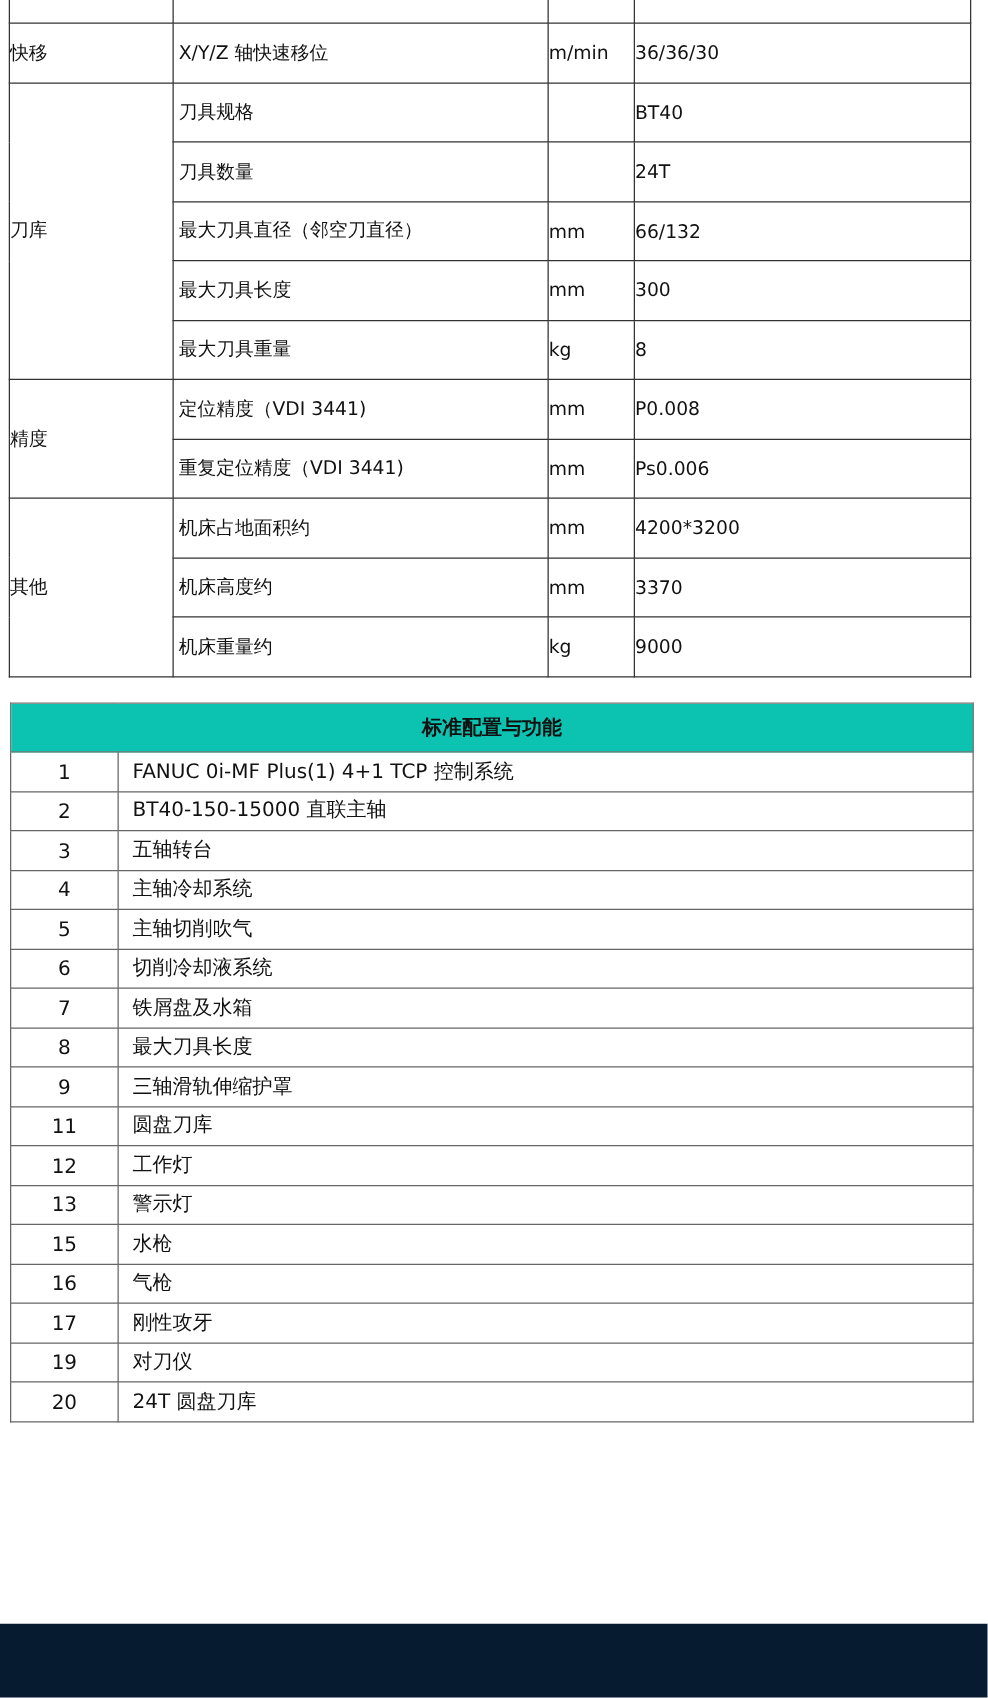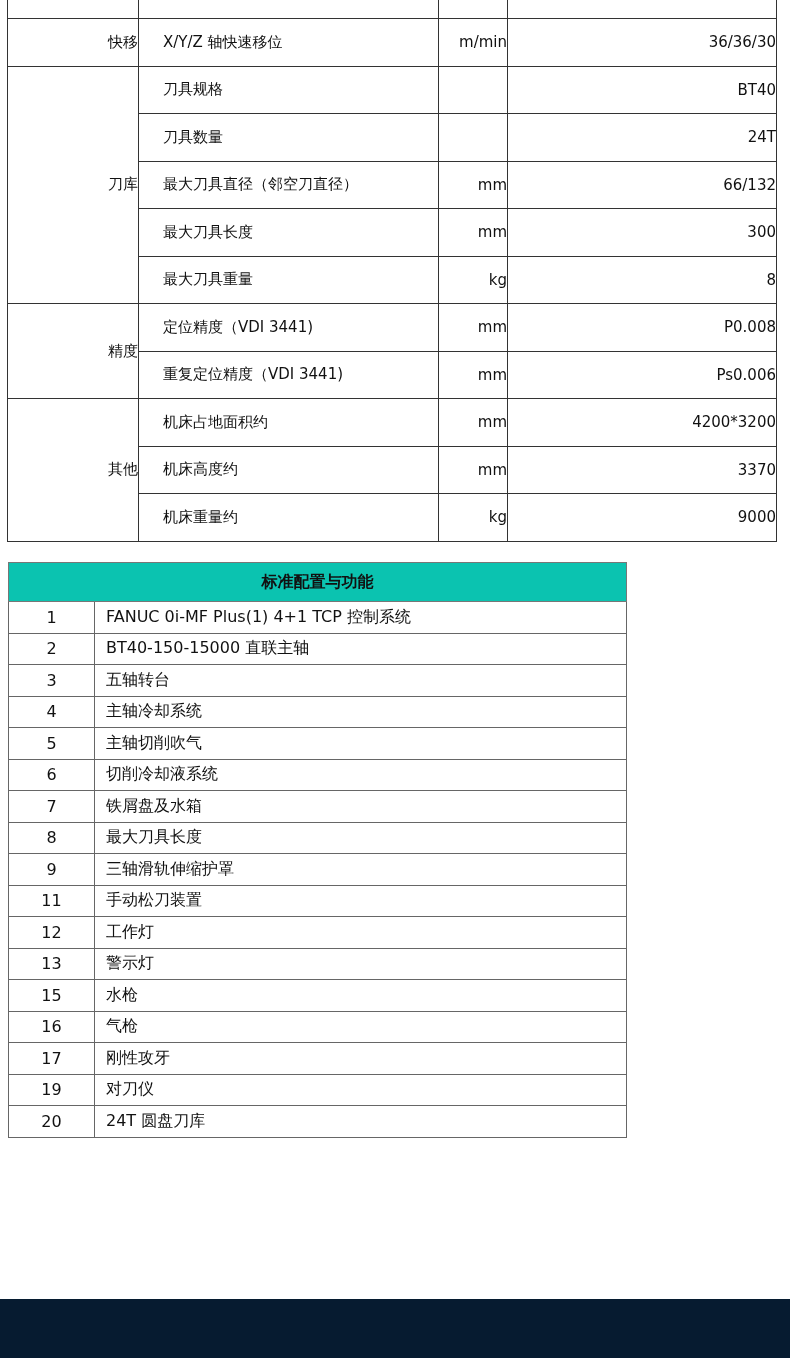--- a/index.html
+++ b/index.html
@@ -13,29 +13,29 @@
     border-collapse: collapse; table-layout: fixed;
     font-size: 15px;
   }
   .spec td {
     border: 1.5px solid #333; padding: 0; vertical-align: middle;
   }
   .spec col.c1 { width: 131px; }
   .spec col.c2 { width: 300px; }
   .spec col.c3 { width: 69px; }
   .spec col.c4 { width: 269px; }
-  .spec td.cat { text-align: right; }
-  .spec td.item { padding-left: 24px; text-align: left; }
-  .spec td.unit, .spec td.val { text-align: right; }
+  .spec td.cat { text-align: left; }
+  .spec td.item { padding-left: 4px; text-align: left; }
+  .spec td.unit, .spec td.val { text-align: left; }
   .spec tr { height: 47.5px; }
   .spec tr.partial { height: 48px; }
   .spec tr.partial td { vertical-align: top; }
 
   .features {
-    position: absolute; left: 8px; top: 562px; width: 619px;
+    position: absolute; left: 8px; top: 562px; width: 771px;
     border-collapse: collapse; table-layout: fixed;
     font-size: 16px;
   }
   .features td, .features th { border: 1px solid #666; padding: 0; }
   .features col.n { width: 86px; }
   .features th.head {
     background: #0bc3b0; height: 38px; font-weight: bold; font-size: 16px;
     text-align: center; color: #111; border-color: #777;
   }
   .features tr.row { height: 31.5px; }
@@ -172,21 +172,21 @@
       <tr class="row">
         <td class="num">8</td>
         <td class="txt">最大刀具长度</td>
       </tr>
       <tr class="row">
         <td class="num">9</td>
         <td class="txt">三轴滑轨伸缩护罩</td>
       </tr>
       <tr class="row">
         <td class="num">11</td>
-        <td class="txt">手动松刀装置</td>
+        <td class="txt">圆盘刀库</td>
       </tr>
       <tr class="row">
         <td class="num">12</td>
         <td class="txt">工作灯</td>
       </tr>
       <tr class="row">
         <td class="num">13</td>
         <td class="txt">警示灯</td>
       </tr>
       <tr class="row">

